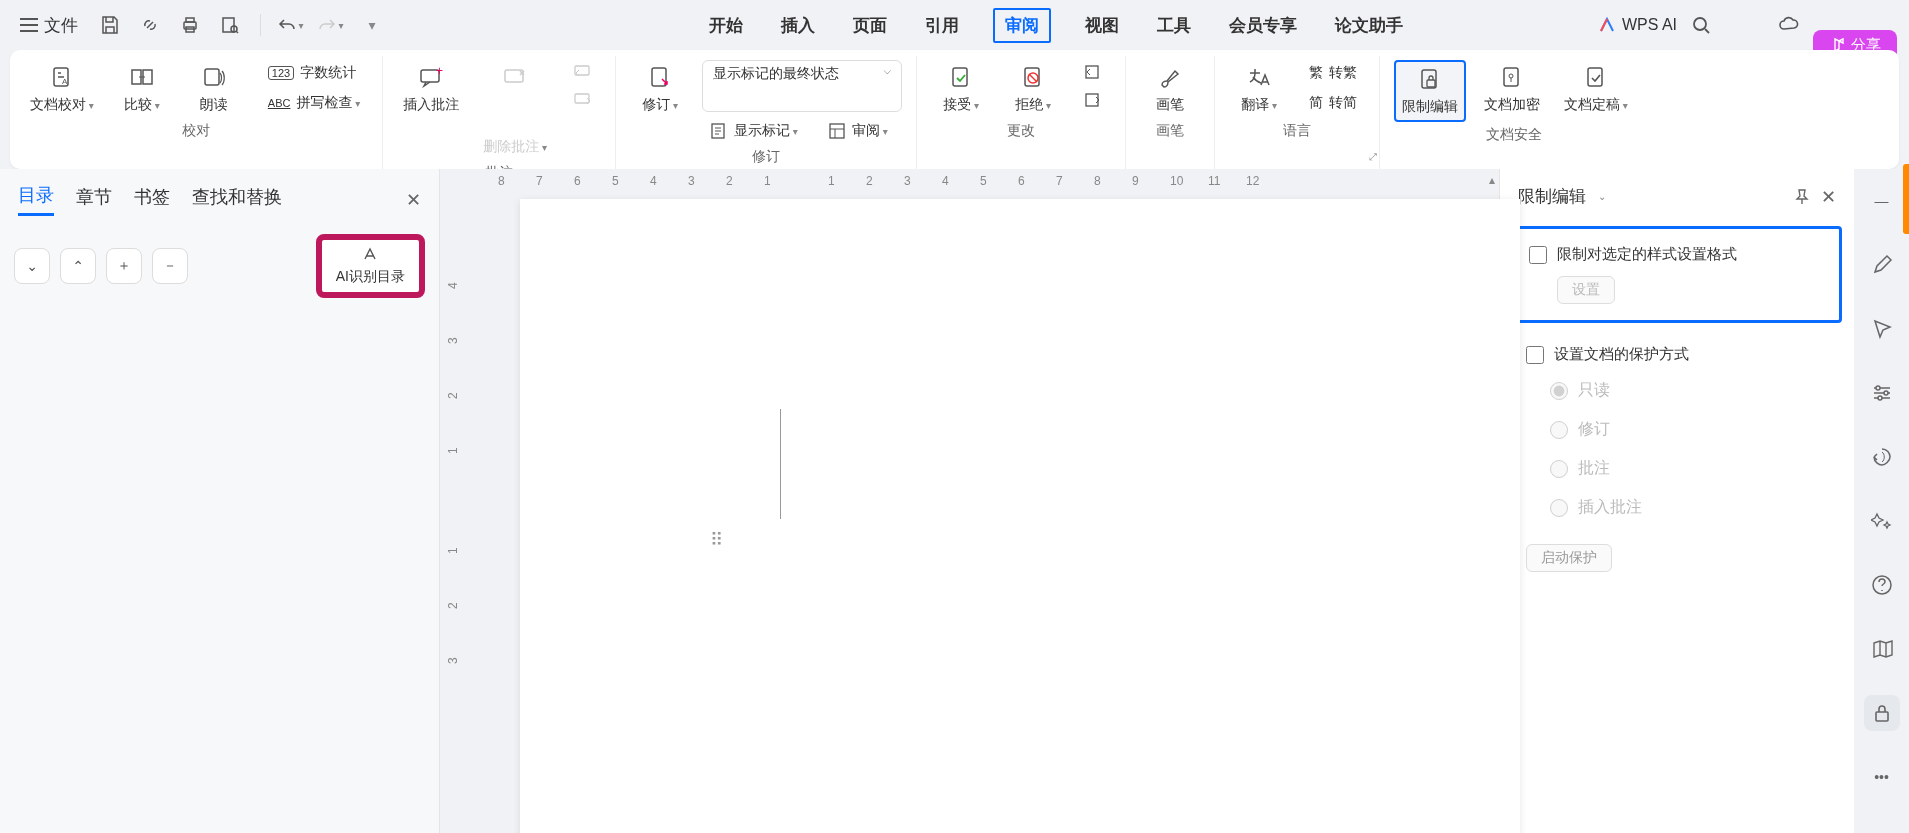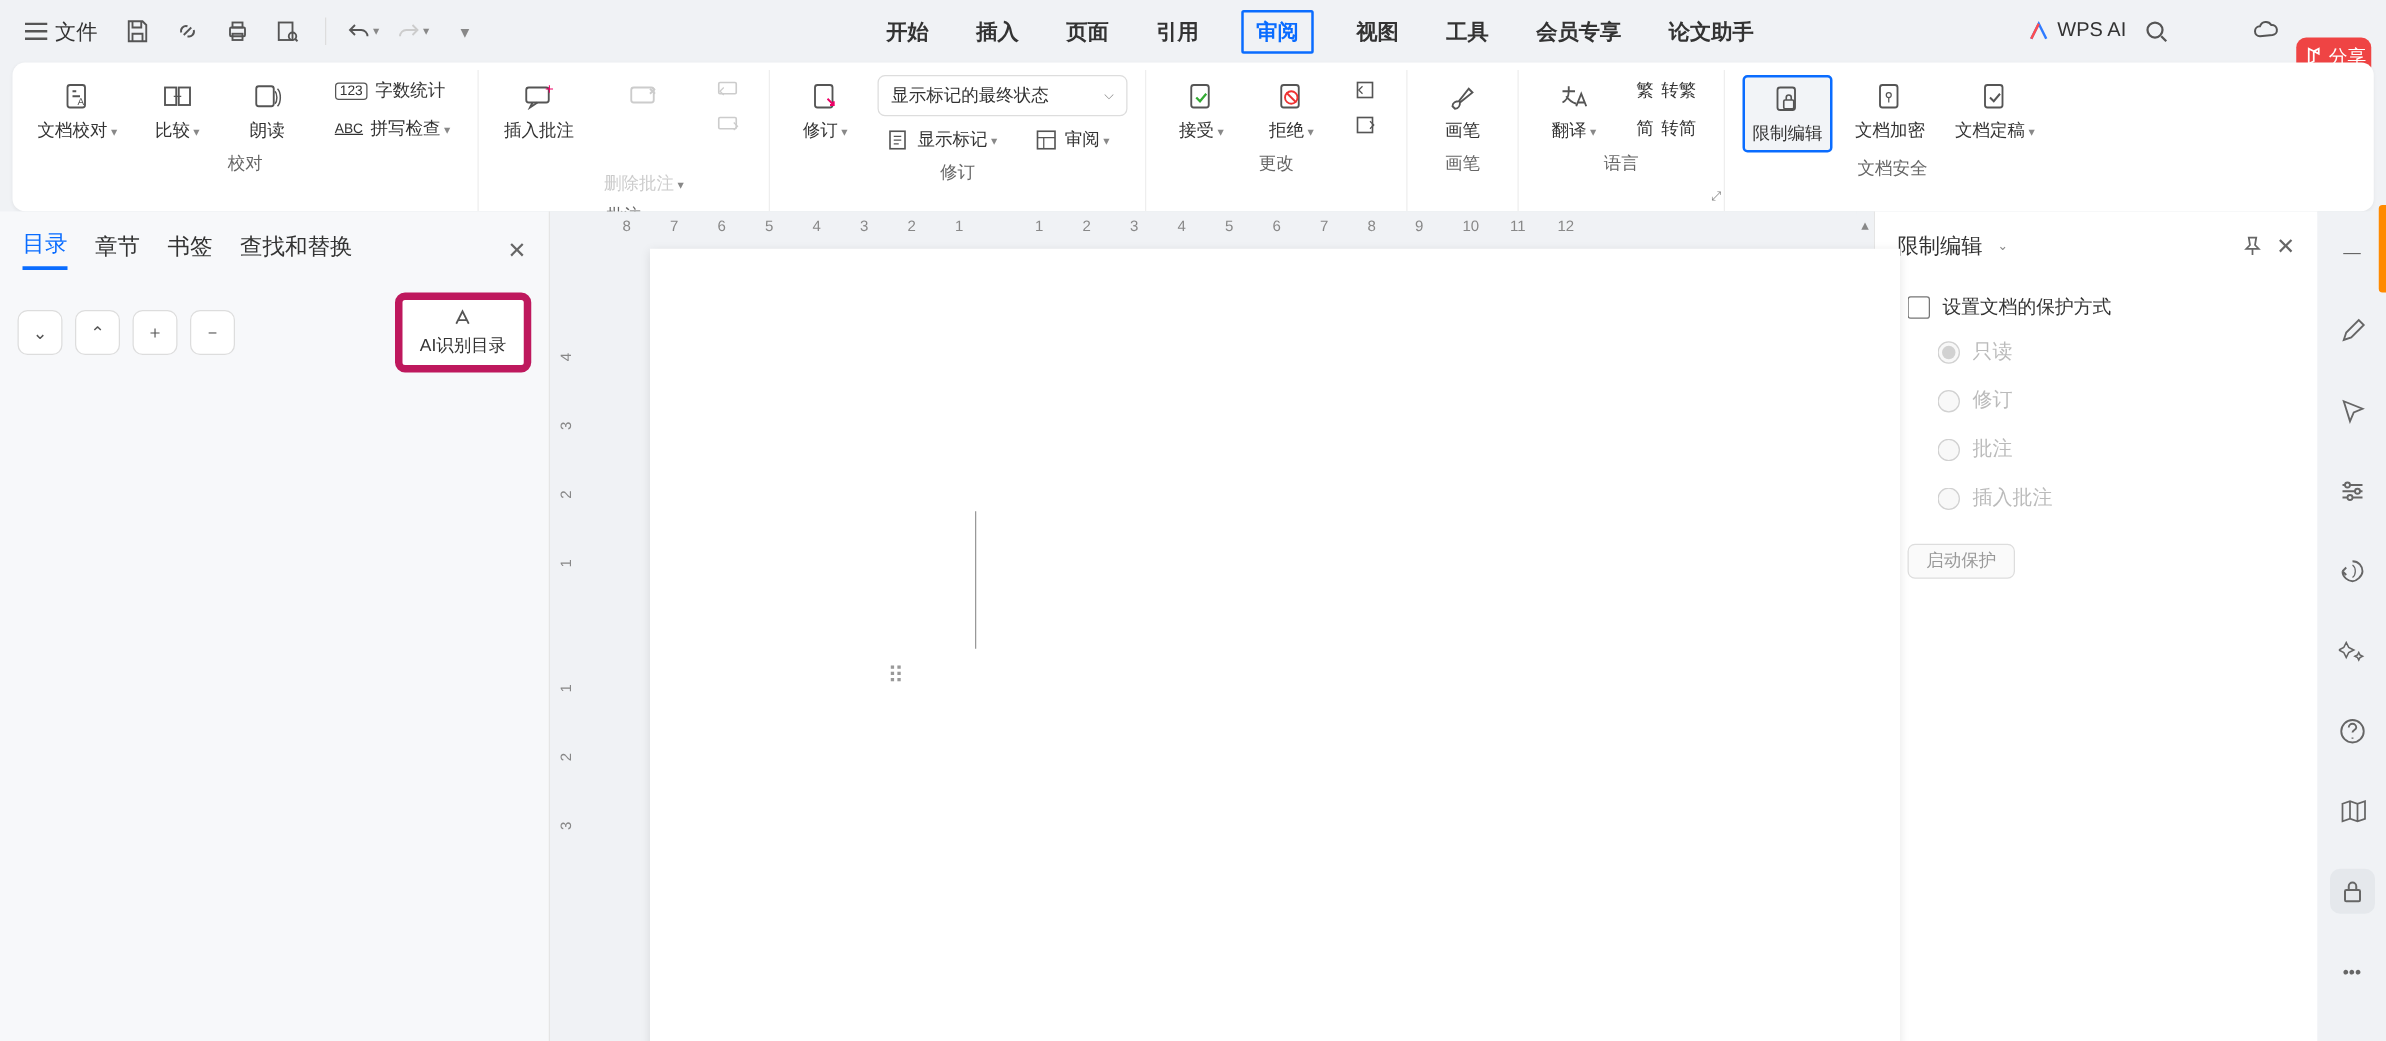--- a/index.html
+++ b/index.html
@@ -6,31 +6,31 @@
   body { background: #f0f2f5; width: 1909px; height: 833px; overflow: hidden; font-size: 14px; color: #333; display:flex; flex-direction:column;}
   
   .topbar { height: 50px; background: #f0f2f5; display:flex; align-items:center; padding: 0 12px; gap:8px; }
   .topbar .file-btn { display:flex; align-items:center; gap:6px; padding: 4px 8px; border-radius:6px; cursor:pointer; font-size:17px;}
   .topbar .icon-btn { width:32px; height:32px; display:flex; align-items:center; justify-content:center; border-radius:6px; cursor:pointer; color:#555;}
   .topbar .tabs { display:flex; gap: 30px; margin-left: 310px; }
   .topbar .tab { font-size: 17px; color:#333; padding: 6px 4px; cursor:pointer;font-weight:bold; }
   .topbar .tab.active { color:#0a6cff; border:2px solid #0a6cff; border-radius:2px; padding:4px 10px;}
   .topbar .spacer { flex:1;}
   .topbar .wpsai { display:flex; align-items:flex-start; gap:6px; font-size:16px; color:#333;}
-  .topbar .share { background:#ef4444; color:white; padding:6px 4px; border-radius:8px; display:flex; align-items:center;gap:6px; font-size:15px; cursor:pointer;margin-top:40px;}
+  .topbar .share { background:#d946ef; color:white; padding:6px 16px; border-radius:8px; display:flex; align-items:center;gap:6px; font-size:15px; cursor:pointer;margin-top:40px;}
   
   .ribbon { background:#fff; margin:0 10px; border-radius: 10px; height:119px; display:flex; padding: 6px 0 0 0; box-shadow: 0 1px 3px rgba(0,0,0,.05);}
   .group { display:flex; flex-direction:column; align-items:center; border-right:1px solid #eee; padding: 4px 14px 0 14px;}
   .group:last-child { border-right:none;}
   .group-row{display:flex; gap:12px; align-items:flex-start;}
   .vbtn{display:flex;flex-direction:column;align-items:center;gap:4px;padding:4px 6px;border-radius:6px;cursor:pointer;font-size:14px;min-width:60px;}
   .vbtn .ico{width:28px;height:28px;display:flex;align-items:center;justify-content:center;color:#555;}
   .hbtn{display:flex;align-items:center;gap:6px;padding:4px 8px;border-radius:6px;cursor:pointer;font-size:14px;}
   .stack{display:flex;flex-direction:column;gap:4px;}
-  .dropdown{display:flex;align-items:center;justify-content:space-between;border:1px solid #ddd;border-radius:6px;padding:4px 10px;min-width:200px;height:33px;font-size:14px;cursor:pointer;background:#fff;}
+  .dropdown{display:flex;align-items:flex-start;justify-content:space-between;border:1px solid #ddd;border-radius:6px;padding:4px 10px;min-width:200px;height:52px;font-size:14px;cursor:pointer;background:#fff;}
   .group-label{font-size:14px;color:#666;margin-top:4px;padding-bottom:4px;}
   .highlight{border:2px solid #0a6cff;border-radius:4px;}
   .disabled{color:#ccc !important;gap:46px;}
   .caret::after{content:" ▾";font-size:10px;color:#888;}
   
   .main{flex:1;display:flex;overflow:hidden;}
   .leftpanel{width:440px;background:#f7f8fa;border-right:1px solid #e5e5e5;display:flex;flex-direction:column;}
   .lp-tabs{display:flex;gap:22px;padding:14px 18px 6px;align-items:center;font-size:18px;}
   .lp-tab{cursor:pointer;color:#333;padding-bottom:6px;}
   .lp-tab.active{color:#0a6cff;border-bottom:3px solid #0a6cff;font-weight:500;}
@@ -469,20 +469,27 @@
     <div class="rp-head">
       <span>限制编辑</span>
       <span class="chev">⌄</span>
       <span class="pin">
           <svg width="18" height="18" viewBox="0 0 18 18">
             <path d="M6 2h6l-1 6 3 3H4l3-3z M9 11v5" fill="none" stroke="#666" stroke-width="1.4"></path>
           </svg>
         </span>
       <span class="x">✕</span>
     </div>
+    <div class="rp-box">
+      <label class="chk">
+        <input type="checkbox" style="">
+        <span>限制对选定的样式设置格式</span>
+      </label>
+      <div class="small-btn">设置</div>
+    </div>
     <div class="rp-section">
       <label class="chk">
         <input type="checkbox" style="">
         <span>设置文档的保护方式</span>
       </label>
       <div class="radio-list">
         <label>
             <input type="radio" name="pm" checked="" disabled="" style="">
             <span>只读</span>
           </label>

